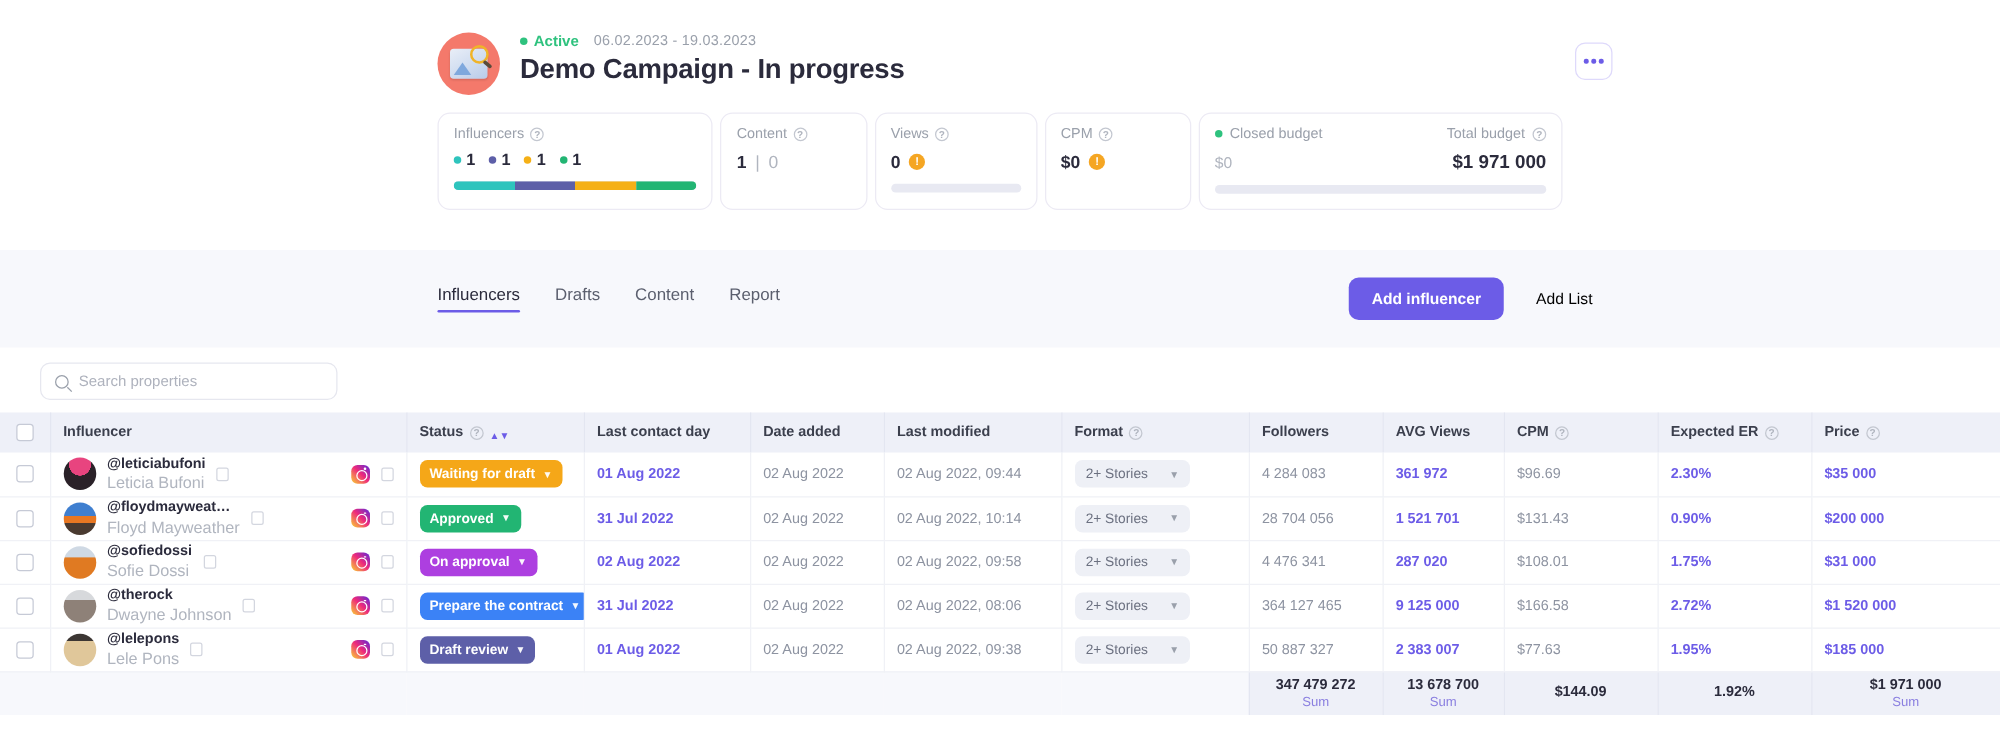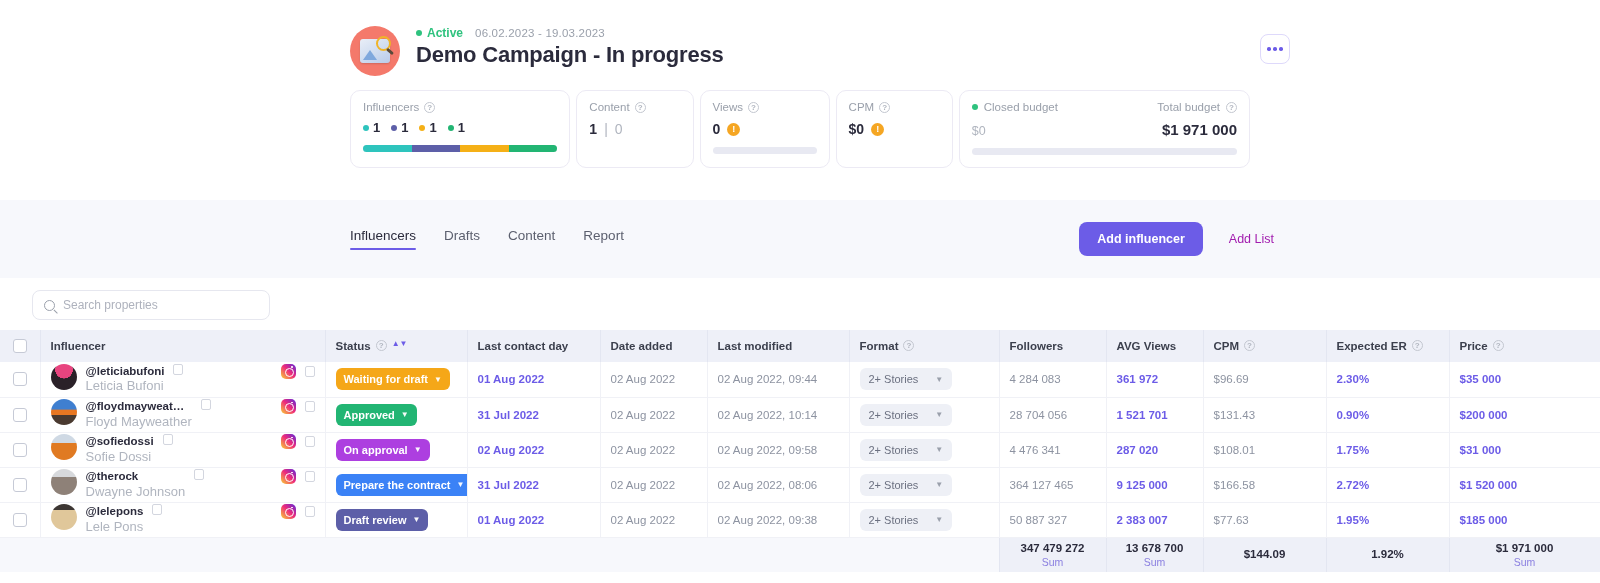--- a/index.html
+++ b/index.html
@@ -120,21 +120,21 @@
   .tab.active:after {
     content: ""; position: absolute; left: 0; right: 0; bottom: 0;
     height: 2px; background: #6c5ce7; border-radius: 2px;
   }
   .tab-actions { position: absolute; right: -40px; display: flex; gap: 10px; align-items: center; }
   .btn-primary {
     background: #6c5ce7; color: #fff; font-size: 12.5px; font-weight: 600;
     border: none; border-radius: 8px; padding: 10px 18px; cursor: pointer;
   }
   .btn-ghost {
-    background: transparent; color: #a21caf; font-size: 12.5px; font-weight: 500;
+    background: transparent; color: #000000; font-size: 12.5px; font-weight: 500;
     border: none; border-radius: 8px; padding: 10px 16px; cursor: pointer;
   }
 
   
   .table-area { background: #fff; }
   .search-wrap { padding: 12px 32px 10px 32px; }
   .search-box {
     width: 238px; height: 30px; border: 1px solid #e6e7ef; border-radius: 8px;
     display: flex; align-items: center; gap: 8px; padding: 0 11px; background: #fff;
   }
@@ -147,21 +147,21 @@
   .mag:after { content: ""; position: absolute; right: -4px; bottom: -3px; width: 5px; height: 1.4px; background: #9aa0ab; transform: rotate(45deg); }
 
   table { border-collapse: collapse; width: 1600px; table-layout: fixed; }
   thead th {
     background: #eef0f8; height: 32px;
     font-size: 11.5px; font-weight: 600; color: #3b3f4d;
     text-align: left; padding: 0 10px;
     border-right: 1px solid #e3e6f1;
     white-space: nowrap;
   }
-  thead th .th-in { display: flex; align-items: flex-start; gap: 5px; }
+  thead th .th-in { display: flex; align-items: flex-end; gap: 5px; }
   .sort-arrows { color: #6c5ce7; font-size: 8px; line-height: 7px; display: flex; flex-direction: column; }
 
   tbody td {
     height: 35px; font-size: 11.5px; color: #6b7080;
     padding: 0 10px; border-bottom: 1px solid #f0f1f6;
     border-right: 1px solid #f0f1f6;
     white-space: nowrap; overflow: hidden;
   }
   .c-check { width: 40px; text-align: center; padding: 0 !important; }
   .c-infl { width: 285px; }
@@ -174,21 +174,21 @@
   .c-avgviews { width: 97px; }
   .c-cpm { width: 123px; }
   .c-er { width: 123px; }
   .c-price { width: 151px; }
 
   .cb {
     width: 14px; height: 14px; border: 1.4px solid #c6cad6; border-radius: 3px;
     display: inline-block; background: #fff; cursor: pointer; vertical-align: middle;
   }
 
-  .infl-cell { display: flex; align-items: flex-start; gap: 9px; }
+  .infl-cell { display: flex; align-items: center; gap: 9px; }
   .av { width: 26px; height: 26px; border-radius: 50%; flex: 0 0 26px; background-size: cover; }
   .av1 { background: radial-gradient(circle at 50% 22%, #e8447f 0 36%, #2a2128 37% 100%); }
   .av2 { background: linear-gradient(180deg, #3f7fd0 0 40%, #e87722 41% 62%, #4a3a30 63% 100%); }
   .av3 { background: linear-gradient(180deg, #cfd9e4 0 34%, #e07a22 35% 100%); }
   .av4 { background: linear-gradient(180deg, #d7d9dc 0 30%, #8e8178 31% 100%); }
   .av5 { background: linear-gradient(180deg, #3c3633 0 22%, #e0c79a 23% 100%); }
   .infl-names { line-height: 1.25; min-width: 0; }
   .infl-handle { font-size: 11.5px; font-weight: 600; color: #2b2b3c; overflow: hidden; text-overflow: ellipsis; }
   .infl-name { font-size: 13px; color: #b0b5bf; }
   .copy-ic {

